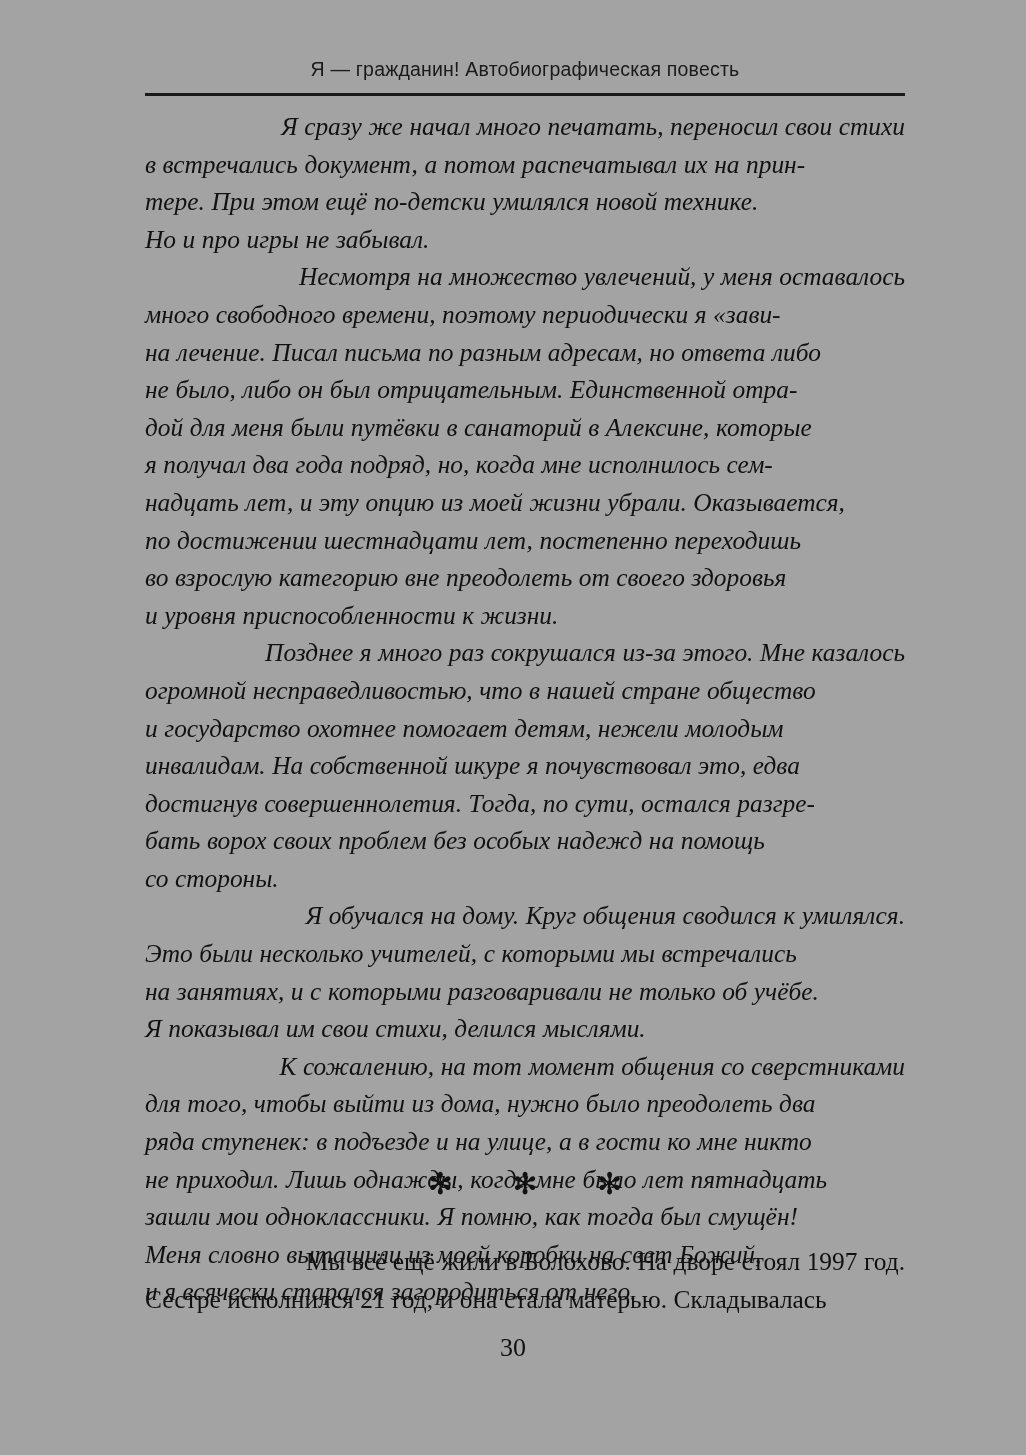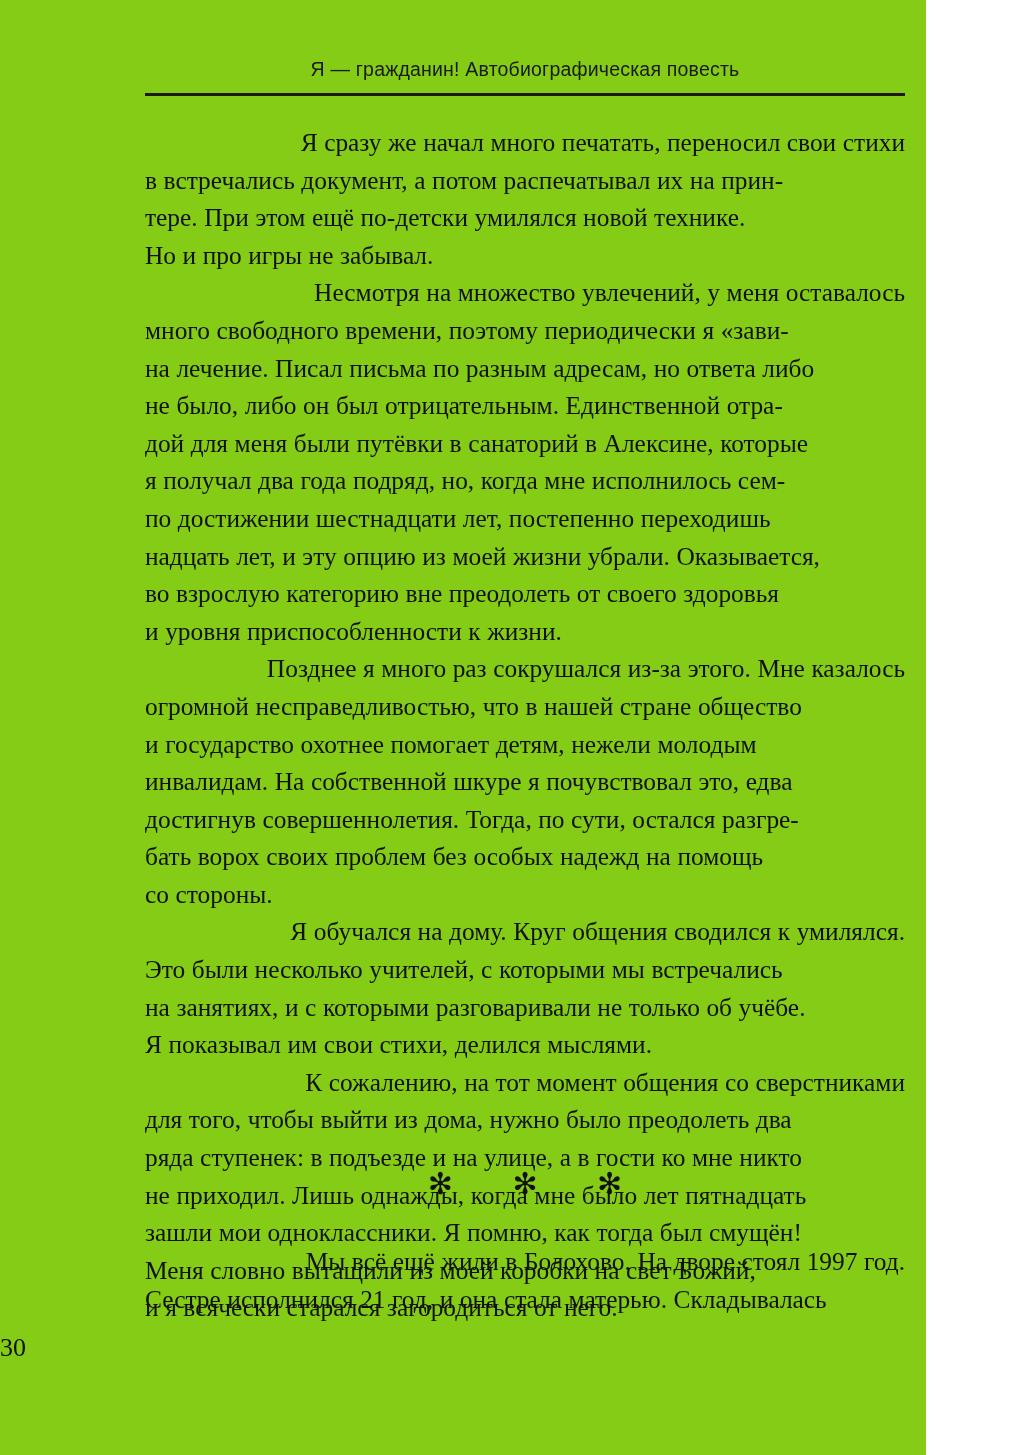--- a/index.html
+++ b/index.html
@@ -2,23 +2,23 @@
 <html><head>
 <meta charset="utf-8">
 <style>
   html, body {
     margin: 0;
     padding: 0;
     background: #ffffff;
   }
   .page {
     position: relative;
-    width: 926px;
+    width: 1026px;
     height: 1455px;
-    background: #84cc16;
+    background: #a3a3a3;
     overflow: hidden;
     box-sizing: border-box;
   }
 
   
   .running-header {
     position: absolute;
     left: 145px;
     top: 58px;
     width: 760px;
@@ -35,22 +35,23 @@
     top: 93px;
     width: 760px;
     height: 3px;
     background: #1a1a1a;
   }
 
   
   .text-block {
     position: absolute;
     left: 145px;
-    top: 124px;
+    top: 108px;
     width: 760px;
+    font-style: italic;
   }
   p.para {
     margin: 0;
     font-family: "Liberation Serif", "DejaVu Serif", serif;
     font-size: 25.4px;
     line-height: 37.6px;
     color: #111111;
     text-align: justify;
     text-align-last: left;
     text-indent: 0;
@@ -91,20 +92,21 @@
     top: 1243px;
     width: 760px;
   }
 
   
   .folio {
     position: absolute;
     left: 0;
     top: 1333px;
     width: 1026px;
+    text-align: center;
     font-family: "Liberation Serif", "DejaVu Serif", serif;
     font-size: 26px;
     color: #111111;
   }
 </style>
 </head>
 <body>
 
 <div class="page">
 
@@ -121,22 +123,22 @@
       <span class="line">Но и про игры не забывал.</span>
     </p>
 
     <p class="para">
       <span class="line just"><span class="indent"></span><span>Несмотря на множество увлечений, у меня оставалось</span></span>
       <span class="line just"><span>много свободного времени, поэтому периодически я «зави-</span></span>
       <span class="line just"><span>на лечение. Писал письма по разным адресам, но ответа либо</span></span>
       <span class="line just"><span>не было, либо он был отрицательным. Единственной отра-</span></span>
       <span class="line just"><span>дой для меня были путёвки в санаторий в Алексине, которые</span></span>
       <span class="line just"><span>я получал два года подряд, но, когда мне исполнилось сем-</span></span>
+      <span class="line just"><span>надцать лет, и эту опцию из моей жизни убрали. Оказывается,</span></span>
       <span class="line just"><span>по достижении шестнадцати лет, постепенно переходишь</span></span>
-      <span class="line just"><span>надцать лет, и эту опцию из моей жизни убрали. Оказывается,</span></span>
       <span class="line just"><span>во взрослую категорию вне преодолеть от своего здоровья</span></span>
       <span class="line">и уровня приспособленности к жизни.</span>
     </p>
 
     <p class="para">
       <span class="line just"><span class="indent"></span><span>Позднее я много раз сокрушался из-за этого. Мне казалось</span></span>
       <span class="line just"><span>огромной несправедливостью, что в нашей стране общество</span></span>
       <span class="line just"><span>и государство охотнее помогает детям, нежели молодым</span></span>
       <span class="line just"><span>инвалидам. На собственной шкуре я почувствовал это, едва</span></span>
       <span class="line just"><span>достигнув совершеннолетия. Тогда, по сути, остался разгре-</span></span>

